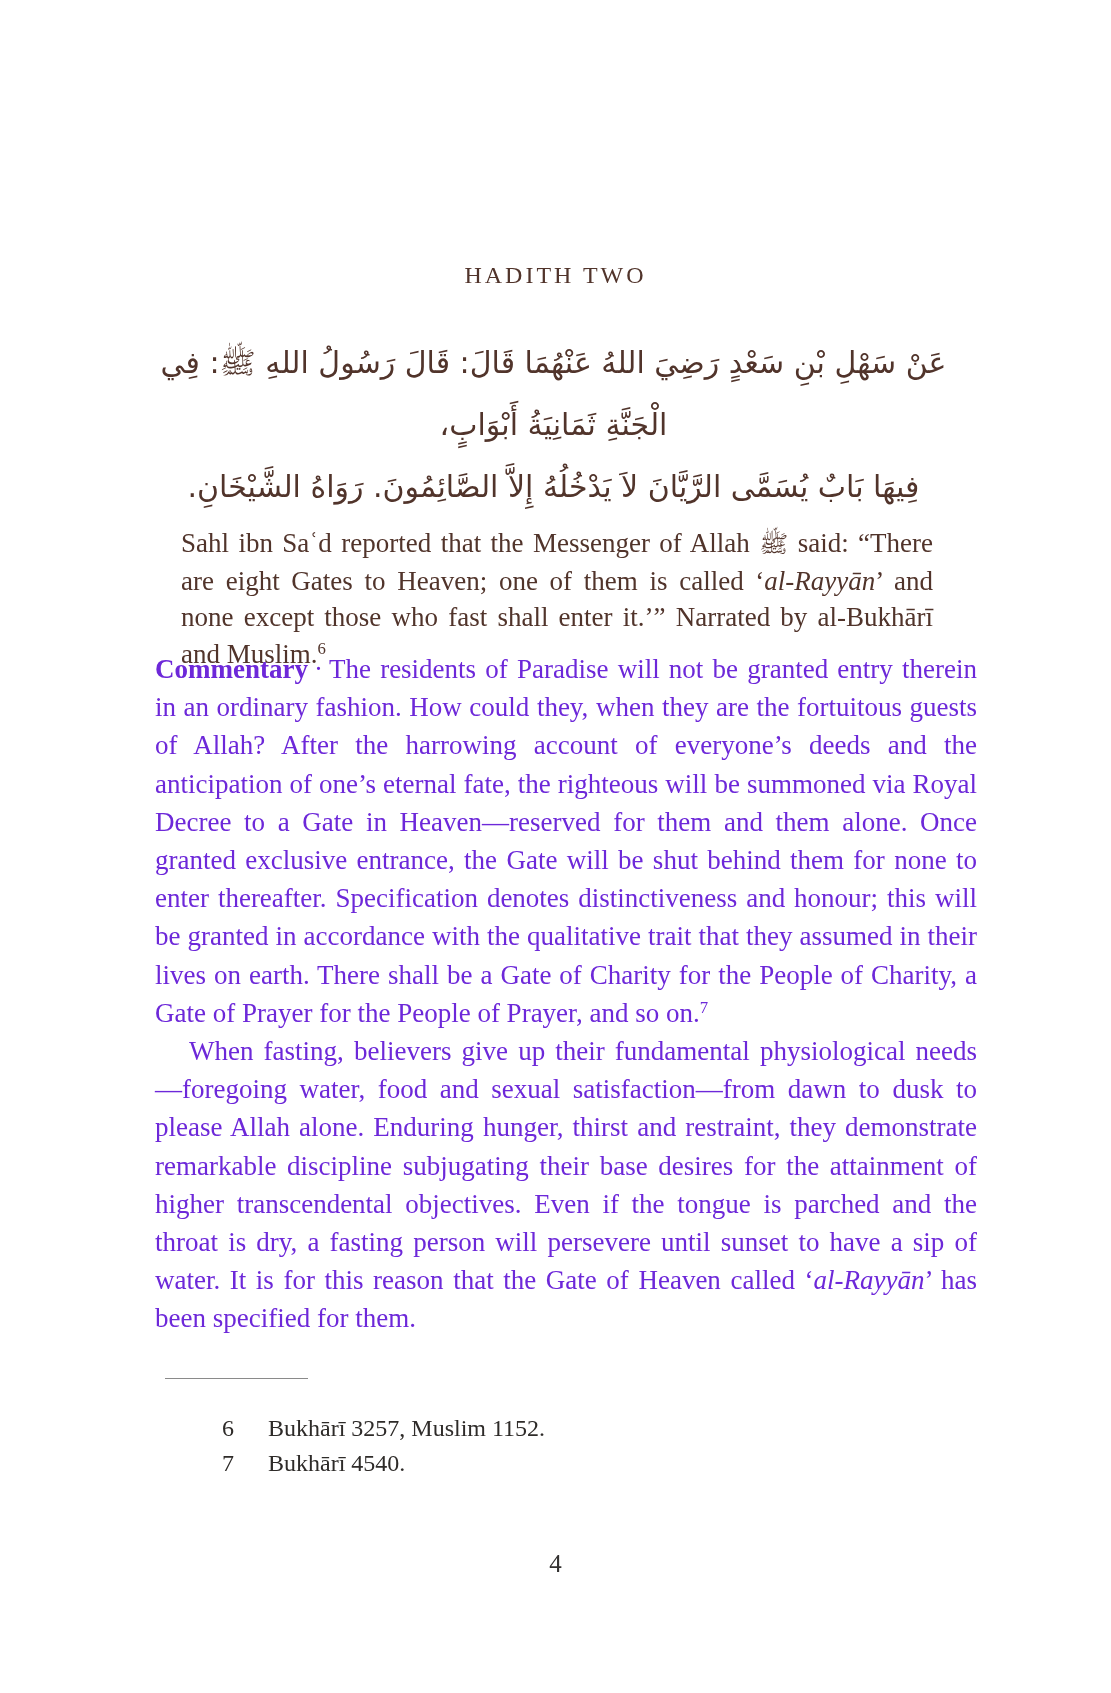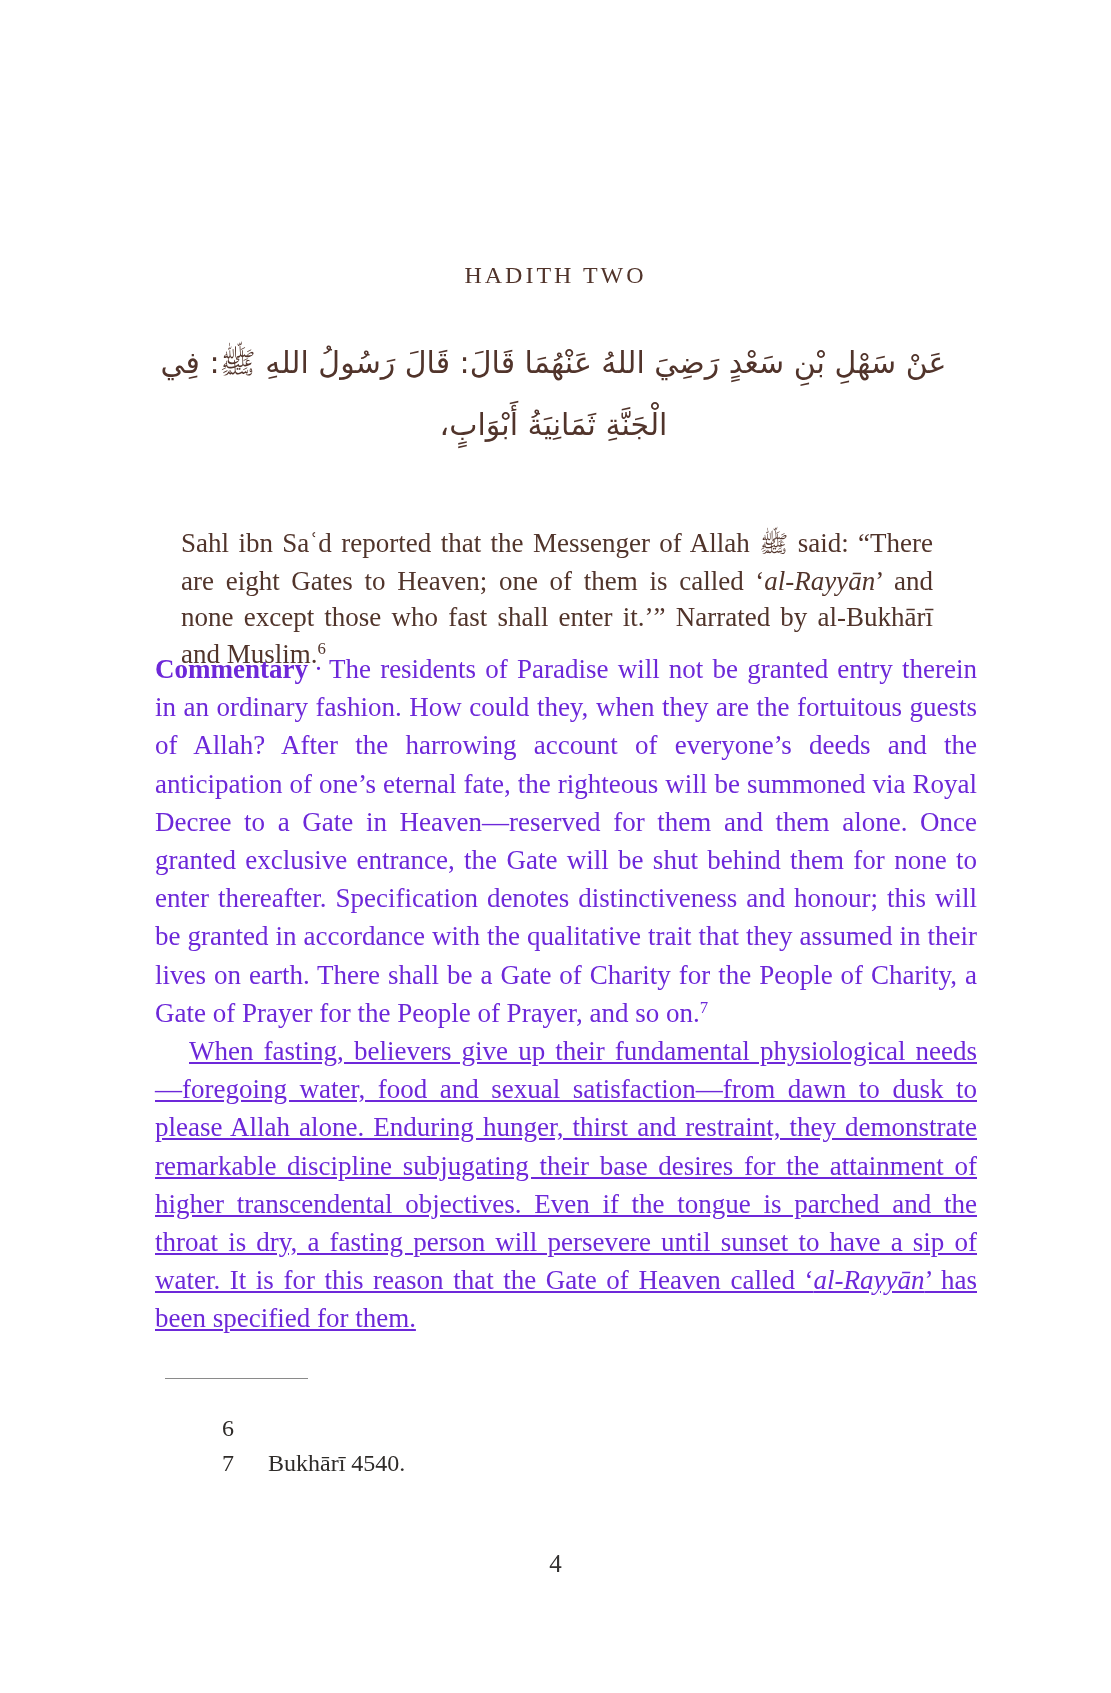--- a/index.html
+++ b/index.html
@@ -61,21 +61,20 @@
     font-size: 27px;
     line-height: 38.2px;
     color: #6d28d9;
   }
   .commentary p {
     margin: 0;
     padding: 0;
   }
   .commentary .para-2 {
     text-indent: 34px;
-    text-decoration: underline;
   }
   .commentary-label {
     font-weight: 700;
   }
   .sep-dot {
     padding: 0 6px;
   }
   i.transliteration {
     font-style: italic;
   }
@@ -119,33 +118,35 @@
 </style>
 </head>
 <body>
 
 <div class="page">
 
   <div class="chapter-header">HADITH TWO</div>
 
   <div class="arabic-block">
     <div class="arabic-line">عَنْ سَهْلِ بْنِ سَعْدٍ رَضِيَ اللهُ عَنْهُمَا قَالَ: قَالَ رَسُولُ اللهِ ﷺ: فِي الْجَنَّةِ ثَمَانِيَةُ أَبْوَابٍ،</div>
+    <div class="arabic-line">فِيهَا بَابٌ يُسَمَّى الرَّيَّانَ لاَ يَدْخُلُهُ إِلاَّ الصَّائِمُونَ. رَوَاهُ الشَّيْخَانِ.</div>
   </div>
 
   <div class="translation"><span>Sahl ibn Saʿd reported that the Messenger of Allah </span><span class="honorific">ﷺ</span><span> said: “There are eight Gates to Heaven; one of them is called ‘</span><i class="transliteration">al-Rayyān</i><span>’ and none except those who fast shall enter it.’” Narrated by al-Bukhārī and Muslim.</span><sup class="fn-ref">6</sup></div>
 
   <div class="commentary">
     <p class="para-1"><span class="commentary-label">Commentary</span><span class="sep-dot">·</span><span>The residents of Paradise will not be granted entry therein in an ordinary fashion. How could they, when they are the fortuitous guests of Allah? After the harrowing account of everyone’s deeds and the anticipation of one’s eternal fate, the righteous will be summoned via Royal Decree to a Gate in Heaven—reserved for them and them alone. Once granted exclusive entrance, the Gate will be shut behind them for none to enter thereafter. Specification denotes distinctiveness and honour; this will be granted in accordance with the qualitative trait that they assumed in their lives on earth. There shall be a Gate of Charity for the People of Charity, a Gate of Prayer for the People of Prayer, and so on.</span><sup class="fn-ref">7</sup></p>
     <p class="para-2"><span>When fasting, believers give up their fundamental physiological needs—foregoing water, food and sexual satisfaction—from dawn to dusk to please Allah alone. Enduring hunger, thirst and restraint, they demonstrate remarkable discipline subjugating their base desires for the attainment of higher transcendental objectives. Even if the tongue is parched and the throat is dry, a fasting person will persevere until sunset to have a sip of water. It is for this reason that the Gate of Heaven called ‘</span><i class="transliteration">al-Rayyān</i><span>’ has been specified for them.</span></p>
   </div>
 
   <div class="footnotes">
     <div class="footnote-rule"></div>
     <div class="footnote-row">
       <span class="footnote-number">6</span>
+      <span class="footnote-text">Bukhārī 3257, Muslim 1152.</span>
     </div>
     <div class="footnote-row">
       <span class="footnote-number">7</span>
       <span class="footnote-text">Bukhārī 4540.</span>
     </div>
   </div>
 
   <div class="page-number">4</div>
 
 </div>

